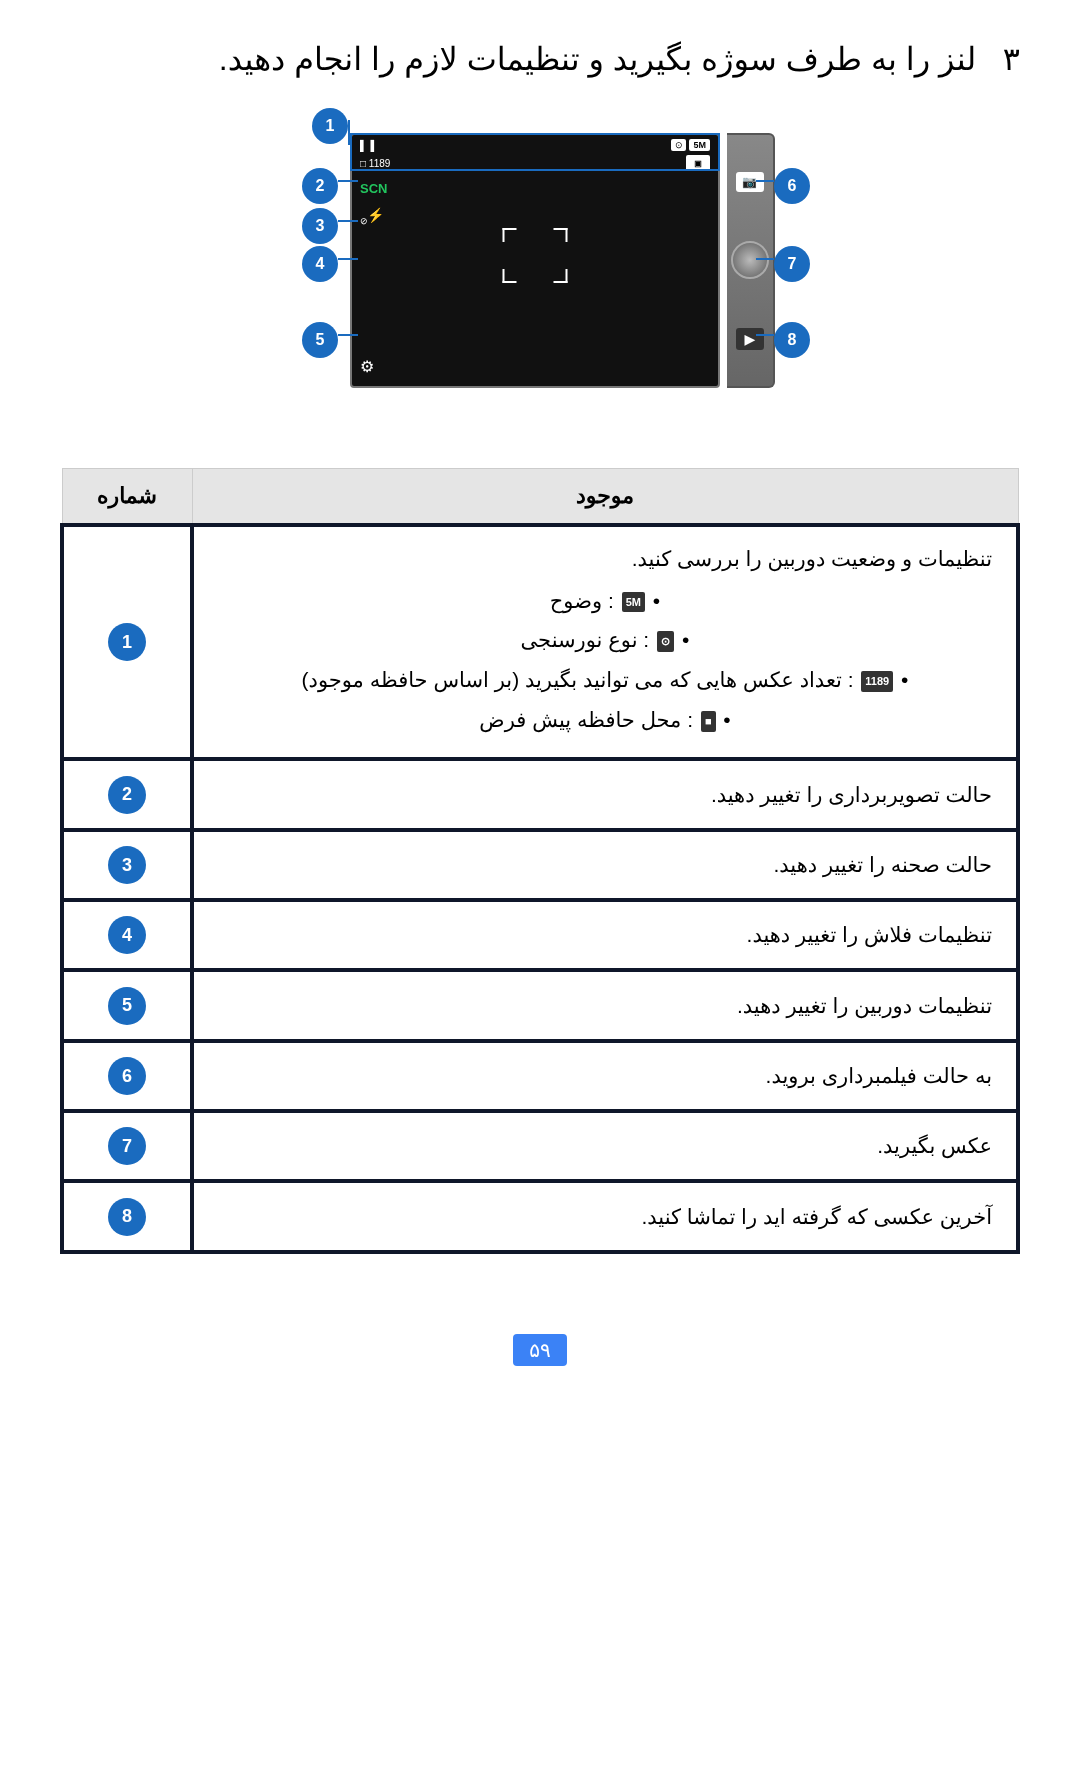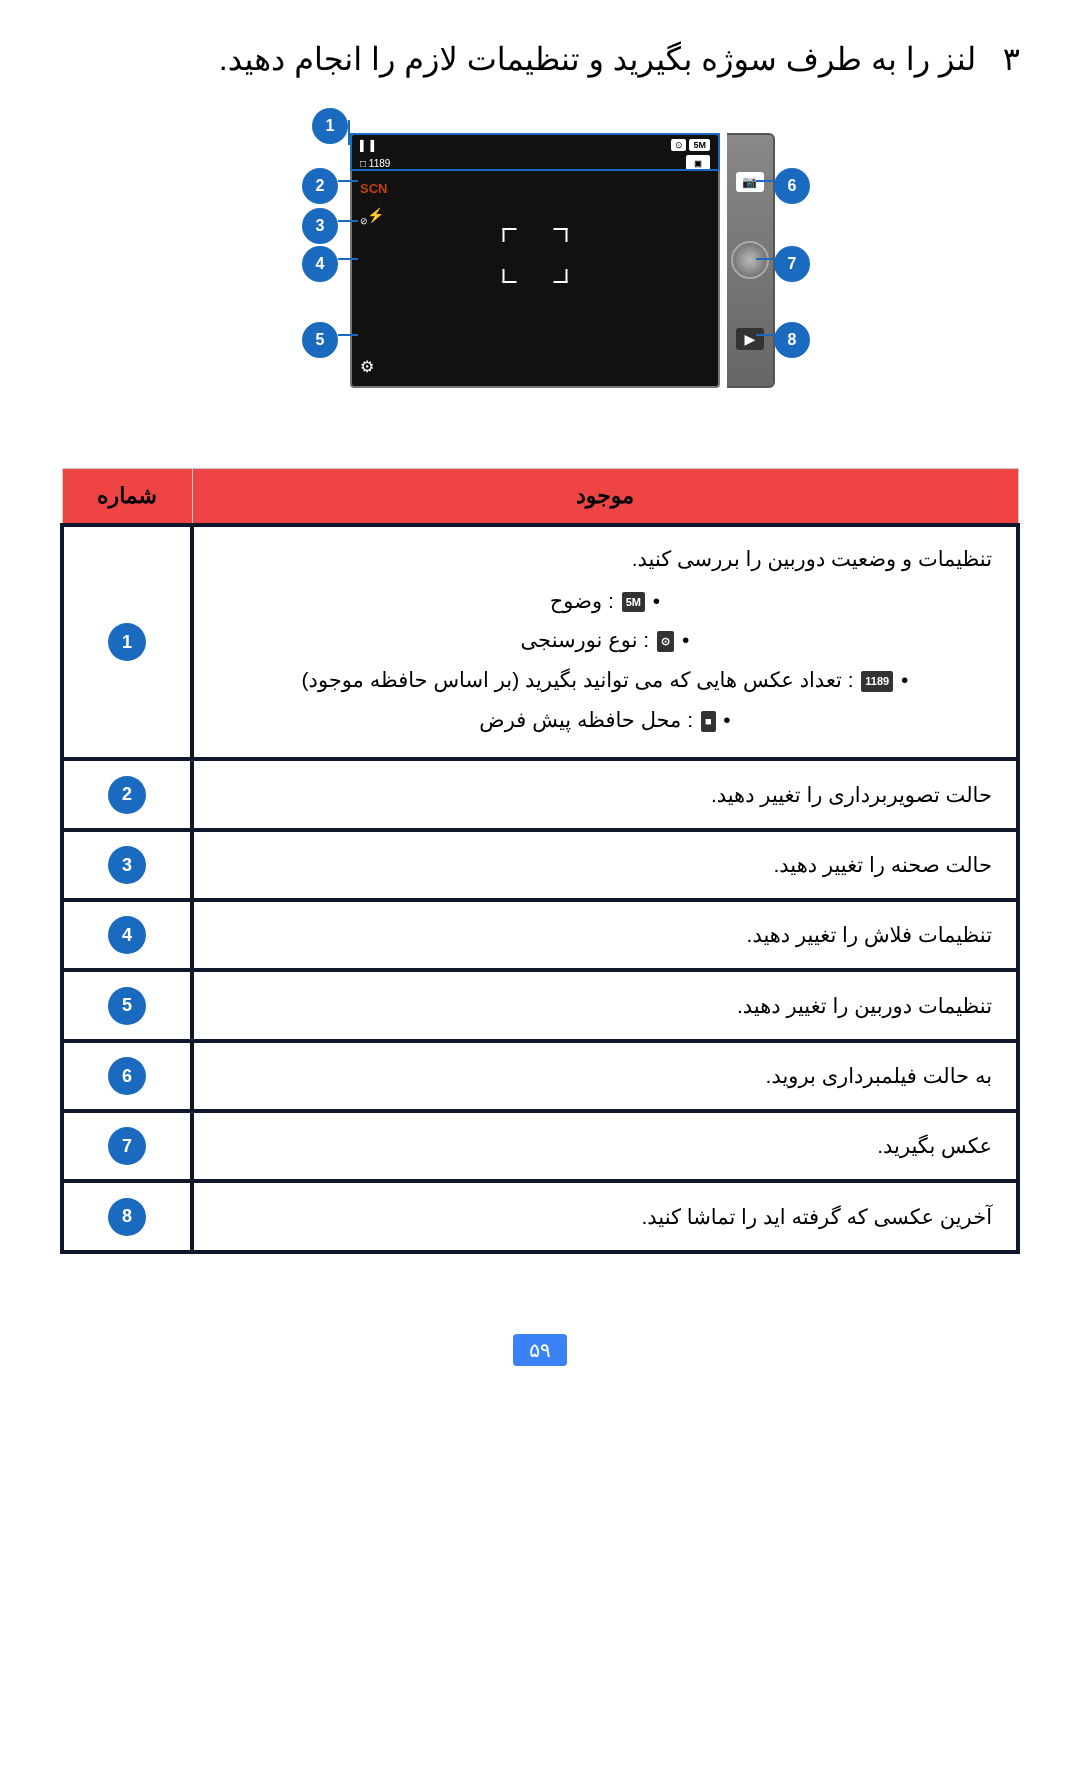--- a/index.html
+++ b/index.html
@@ -55,21 +55,21 @@
 
     
     .func-table {
       width: 100%;
       border-collapse: collapse;
       border: 1px solid #ccc;
       margin-top: 10px;
     }
 
     .func-table th {
-      background: #ef4444;
+      background: #e5e5e5;
       padding: 14px 20px;
       font-size: 22px;
       font-weight: bold;
       color: #000;
       border: 1px solid #ccc;
       text-align: center;
     }
 
     .func-table td {
       padding: 14px 24px;
@@ -188,21 +188,21 @@
         <div style="color:#fff;font-size:10px;display:flex;align-items:center;gap:3px;">
           <span>▐▌</span>
         </div>
       </div>
 
       <div style="position:absolute;top:20px;left:0;right:0;display:flex;justify-content:space-between;align-items:center;padding:0 8px;">
         <div style="background:#fff;color:#000;width:24px;height:16px;display:flex;align-items:center;justify-content:center;font-size:8px;border-radius:2px;font-weight:bold;">▣</div>
         <span style="color:#fff;font-size:10px;">1189 □</span>
       </div>
 
-      <div style="position:absolute;top:46px;left:8px;color:#c2410c;font-size:13px;font-weight:bold;">SCN</div>
+      <div style="position:absolute;top:46px;left:8px;color:#22c55e;font-size:13px;font-weight:bold;">SCN</div>
 
       <div style="position:absolute;top:72px;left:8px;color:#fff;font-size:14px;">⚡<sub style="font-size:9px;">⊘</sub></div>
 
       <div style="position:absolute;bottom:10px;left:8px;color:#fff;font-size:16px;">⚙</div>
 
       <div style="position:absolute;top:50%;left:50%;transform:translate(-50%,-60%);width:65px;height:55px;">
 
         <div style="position:absolute;top:0;left:0;width:14px;height:14px;border-top:2px solid #fff;border-left:2px solid #fff;"></div>
 
         <div style="position:absolute;top:0;right:0;width:14px;height:14px;border-top:2px solid #fff;border-right:2px solid #fff;"></div>

